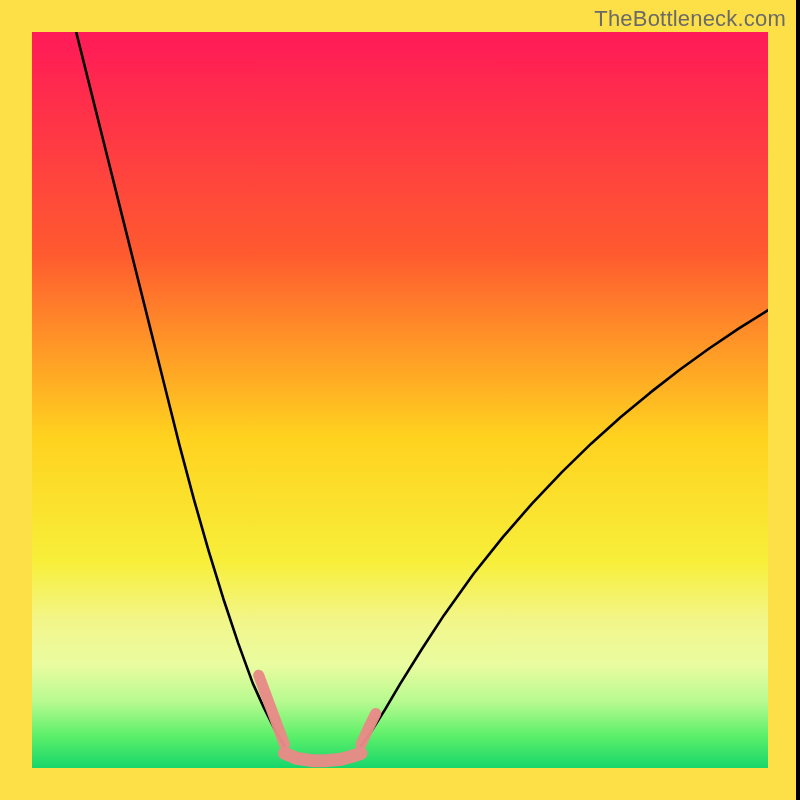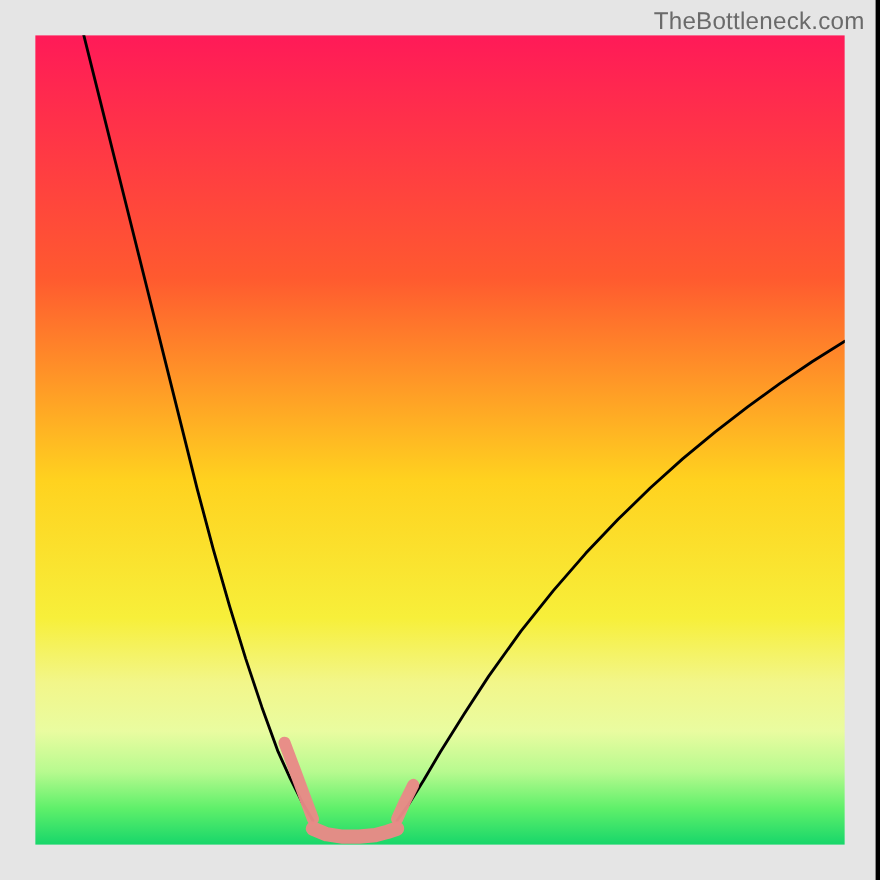--- a/index.html
+++ b/index.html
@@ -9,21 +9,21 @@
     height: 800px;
     background: #000;
     font-family: Arial, Helvetica, sans-serif;
     overflow: hidden;
   }
   .frame {
     position: absolute;
     top: 0; left: 0;
     width: 796px;
     height: 800px;
-    background: #e5e5e5;
+    background: #fde047;
   }
   .watermark {
     position: absolute;
     top: 6px;
     right: 10px;
     color: #6a6a6a;
     font-size: 22px;
     font-weight: 500;
     letter-spacing: 0.2px;
     z-index: 10;

